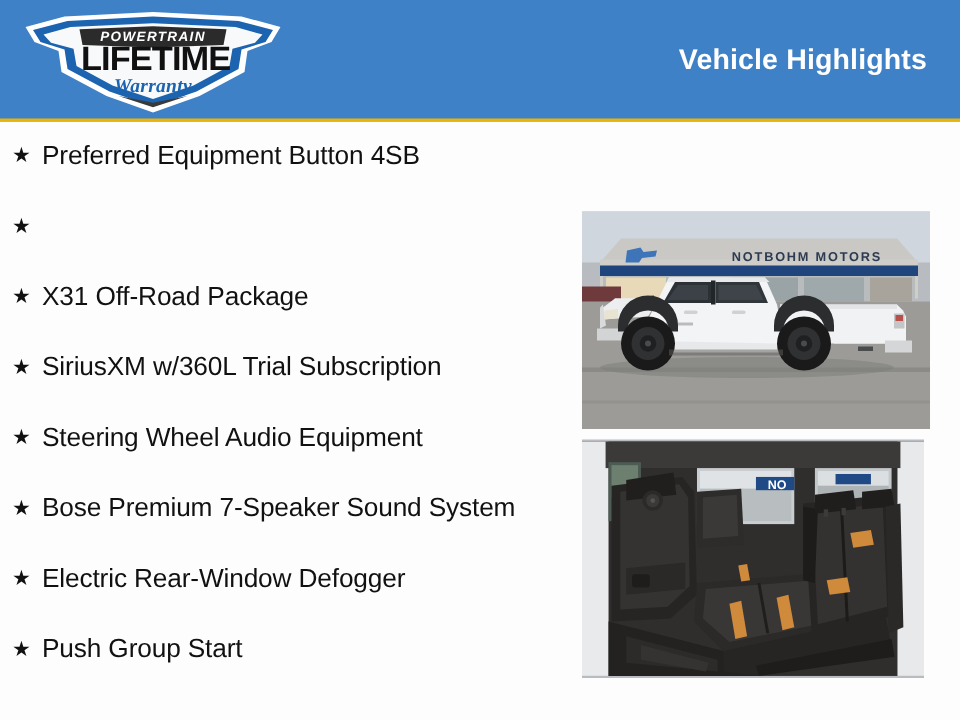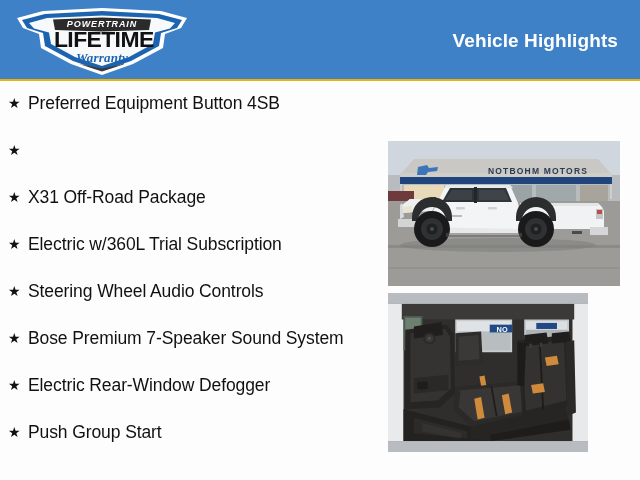--- a/index.html
+++ b/index.html
@@ -94,21 +94,21 @@
   #photo-exterior {
     left: 388px;
     top: 110px;
     width: 232px;
     height: 145px;
     margin-top: 31px;
   }
   #photo-interior {
     left: 388px;
     top: 293px;
-    width: 200px;
+    width: 228px;
     height: 159px;
   }
   .photo svg { display: block; width: 100%; height: 100%; }
 </style>
 </head>
 <body>
 
 <div id="page">
 
   <div id="header-band">
@@ -147,26 +147,26 @@
       <span class="feature-bullet">★</span>
     </div>
 
     <div class="feature-item">
       <span class="feature-bullet">★</span>
       <span class="feature-label">X31 Off-Road Package</span>
     </div>
 
     <div class="feature-item">
       <span class="feature-bullet">★</span>
-      <span class="feature-label">Electric w/360L Trial Subscription</span>
-    </div>
-
-    <div class="feature-item">
-      <span class="feature-bullet">★</span>
-      <span class="feature-label">Steering Wheel Audio Controls</span>
+      <span class="feature-label">SiriusXM w/360L Trial Subscription</span>
+    </div>
+
+    <div class="feature-item">
+      <span class="feature-bullet">★</span>
+      <span class="feature-label">Steering Wheel Audio Equipment</span>
     </div>
 
     <div class="feature-item">
       <span class="feature-bullet">★</span>
       <span class="feature-label">Bose Premium 7-Speaker Sound System</span>
     </div>
 
     <div class="feature-item">
       <span class="feature-bullet">★</span>
       <span class="feature-label">Electric Rear-Window Defogger</span>

